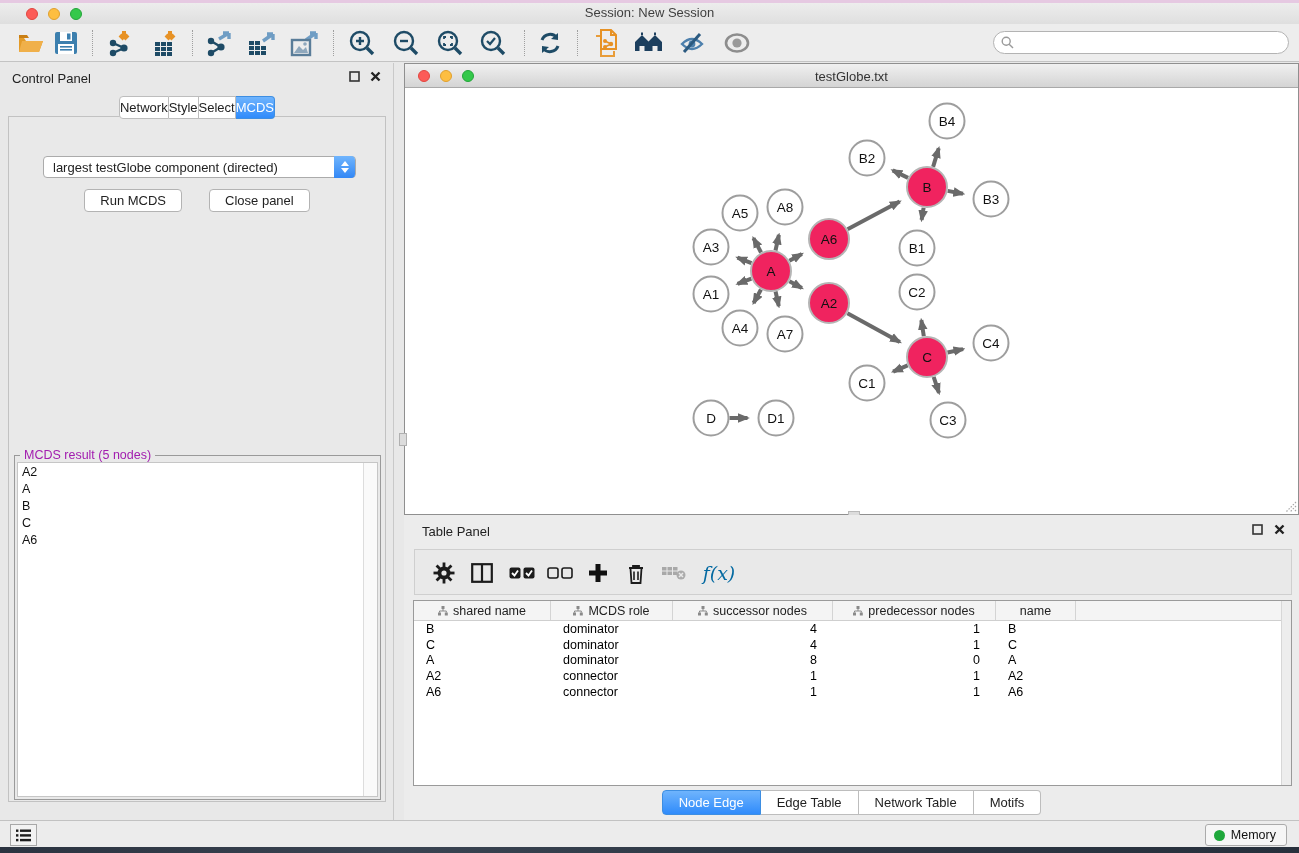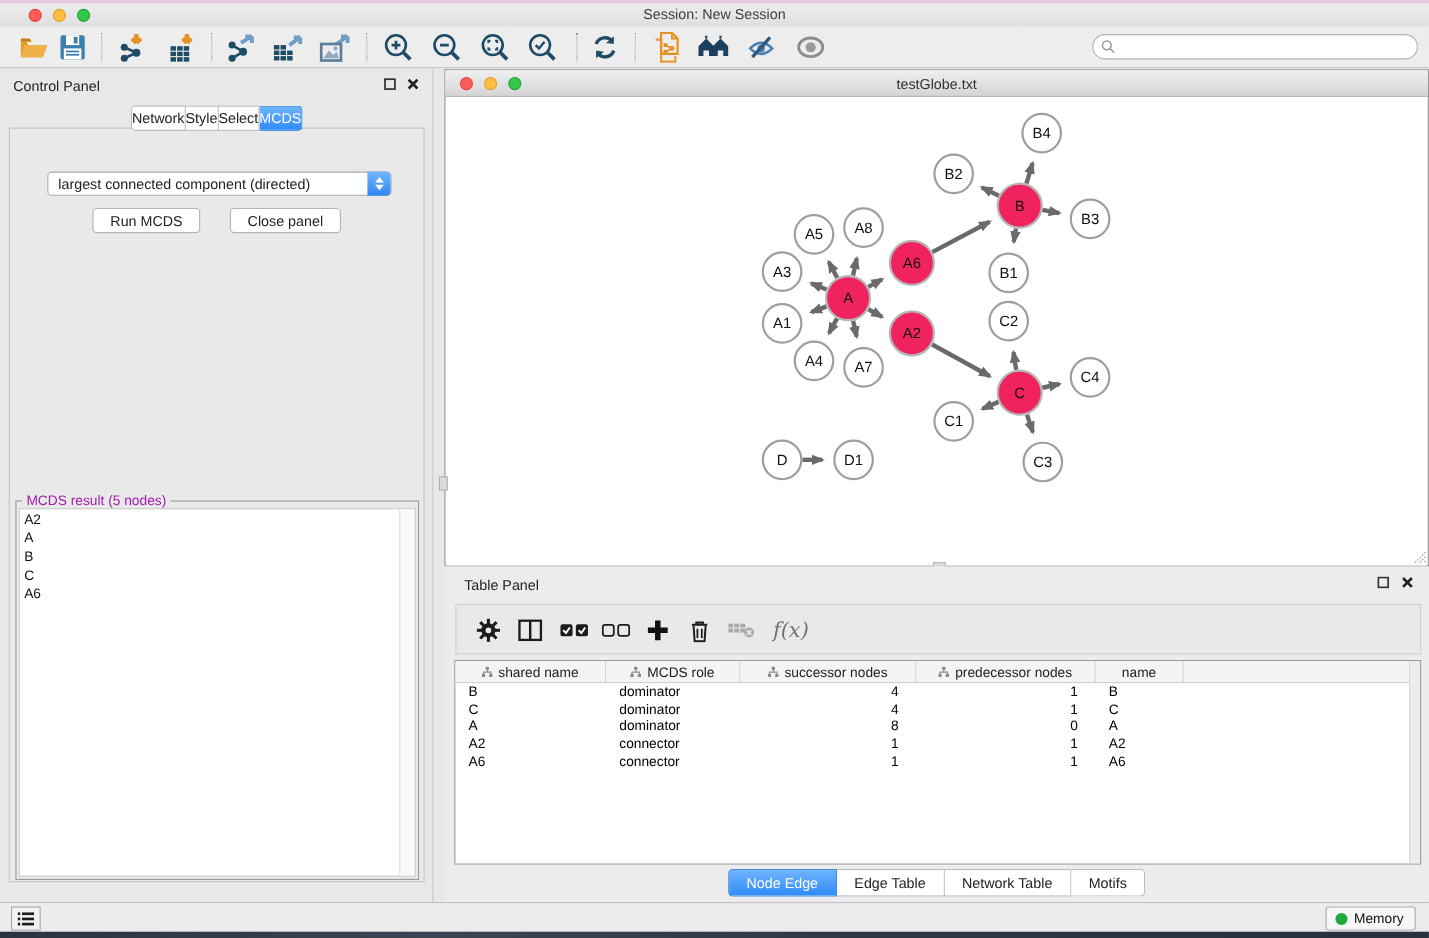--- a/index.html
+++ b/index.html
@@ -117,21 +117,21 @@
   .grip-w { position:absolute; left:399px; top:433px; width:8px; height:13px; background:#dcdcdc; border:1px solid #b0b0b0; }
   .grip-s { position:absolute; left:848px; top:511px; width:12px; height:7px; background:#dcdcdc; border:1px solid #b9b9b9; }
 
   
   .table-panel { position:absolute; top:515px; left:404px; width:895px; height:305px; background:#ececec; }
   .tp-toolbar {
     position:absolute; top:34px; left:10px; width:878px; height:46px;
     background:#e9e9e9; border:1px solid #cfcfcf;
   }
   .tp-btn { position:absolute; top:7px; width:34px; height:32px; display:flex; align-items:center; justify-content:center; }
-  .fx { font-family:"DejaVu Serif", serif; font-style:italic; font-size:19px; color:#737373; }
+  .fx { font-family:"DejaVu Serif", serif; font-style:italic; font-size:19px; color:#0369a1; }
   .datatable {
     position:absolute; top:85px; left:9px; width:879px; height:186px;
     background:#fff; border:1px solid #9a9a9a; overflow:hidden; font-size:12.5px;
   }
   .thead { display:flex; height:20px; background:#f4f4f4; border-bottom:1px solid #cfcfcf; }
   .th {
     display:flex; align-items:center; justify-content:center; gap:5px;
     border-right:1px solid #d4d4d4; color:#222; font-size:12.5px;
   }
   .c0{width:137px;align-items:center;} .c1{width:122px;} .c2{width:160px;} .c3{width:163px;} .c4{width:80px; }
@@ -352,21 +352,21 @@
 
   <div class="tabsbar">
     <div class="seg">Network</div>
     <div class="seg">Style</div>
     <div class="seg">Select</div>
     <div class="seg active">MCDS</div>
   </div>
 
 
   <div class="dropdown">
-    <span class="val">largest connected component (directed)</span>
+    <span class="val">largest testGlobe component (directed)</span>
     <span class="stepper">
         <i class="up"></i>
         <i class="dn"></i>
       </span>
   </div>
 
   <div class="btnrow">
     <button class="pushbtn">Run MCDS</button>
     <button class="pushbtn">Close panel</button>
   </div>

